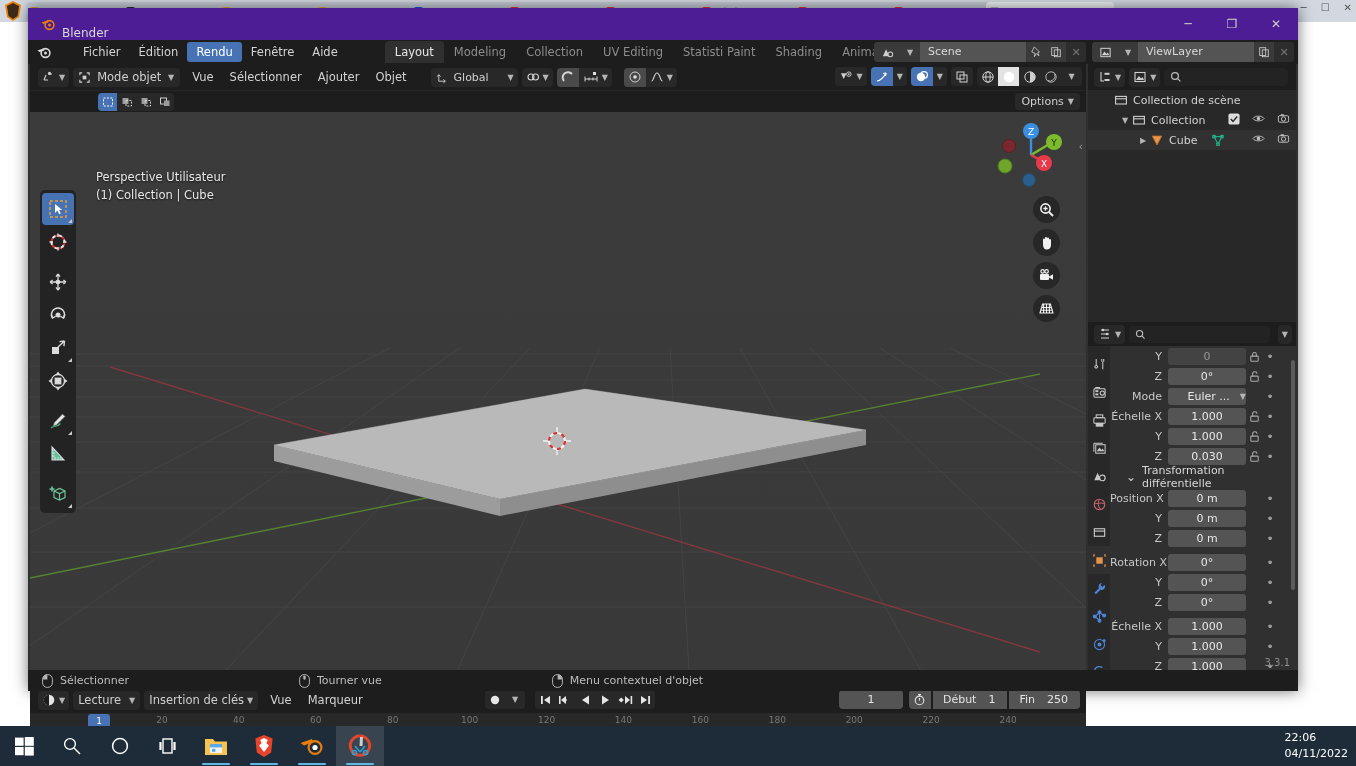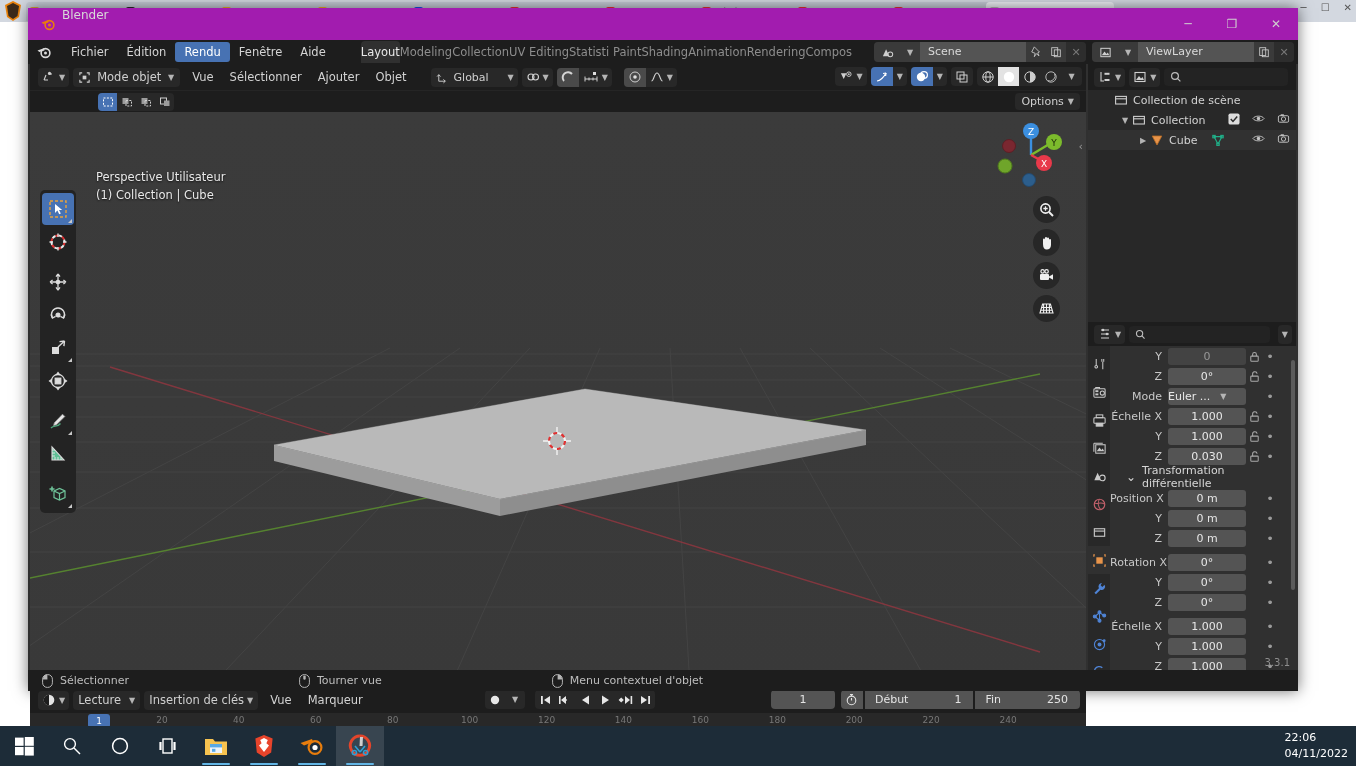--- a/index.html
+++ b/index.html
@@ -32,32 +32,32 @@
   
   #taskbar{position:absolute;left:0;bottom:0;width:1356px;height:40px;background:#1d2c38;display:flex;align-items:center;}
   .tb-item{width:48px;height:40px;display:flex;align-items:center;justify-content:center;position:relative;cursor:pointer;}
   .tb-item.active{background:rgba(255,255,255,.12);}
   .tb-underline{position:absolute;bottom:1px;left:10px;width:28px;height:2px;background:#62b5e5;border-radius:1px;}
   #clock{position:absolute;right:8px;top:4px;font-size:11px;line-height:16px;color:#fff;cursor:pointer;}
 
   
   #blender{position:absolute;left:28px;top:8px;width:1270px;height:683px;background:#1d1d1d;
      box-shadow:0 0 14px rgba(0,0,0,.55);}
-  #bl-titlebar{height:32px;background:#a21caf;display:flex;align-items:flex-start;position:relative;}
+  #bl-titlebar{height:32px;background:#4c1d95;display:flex;align-items:flex-end;position:relative;}
   #bl-title-text{margin-left:34px;font-size:12px;color:#d8d8d8;}
   #bl-titleicon{position:absolute;left:12px;top:8px;width:16px;height:16px;}
   .win-btn{width:44px;height:32px;display:flex;align-items:center;justify-content:center;color:#cfcfcf;font-size:12px;cursor:pointer;}
   #win-controls{position:absolute;right:0;top:0;display:flex;}
 
   
-  #bl-menubar{height:24px;background:#1d1d1d;display:flex;align-items:center;padding-left:8px;gap:4px;position:relative;}
+  #bl-menubar{height:24px;background:#1d1d1d;display:flex;align-items:center;padding-left:8px;gap:16px;position:relative;}
   .bl-menu{padding:3px 9px;font-size:11.5px;color:#d4d4d4;border-radius:3px;cursor:pointer;}
   .bl-menu.sel{background:#4772b3;color:#fff;}
   #ws-tabs{display:flex;align-items:center;margin-left:22px;gap:0;}
-  .ws-tab{padding:4px 0;font-size:11.5px;color:#8d8d8d;cursor:pointer;border-radius:4px 4px 0 0;}
+  .ws-tab{padding:4px 10px;font-size:11.5px;color:#8d8d8d;cursor:pointer;border-radius:4px 4px 0 0;}
   .ws-tab.active{background:#303030;color:#e8e8e8;}
   #scene-block{position:absolute;right:4px;top:2px;display:flex;align-items:center;gap:6px;}
   .idblock{display:flex;align-items:center;height:20px;background:#282828;border-radius:4px;overflow:hidden;}
   .idb-icon{width:26px;height:20px;display:flex;align-items:center;justify-content:center;background:#3a3a3a;}
   .idb-name{padding:0 12px 0 8px;min-width:86px;font-size:11px;color:#dadada;background:#545454;height:20px;line-height:20px;}
   .idb-btn{width:20px;height:20px;display:flex;align-items:center;justify-content:center;background:#3a3a3a;color:#c8c8c8;cursor:pointer;}
   .idb-btn.dim{color:#777;background:#2d2d2d;}
 
   
   #bl-main{position:relative;height:606px;background:#303030;}
@@ -97,21 +97,21 @@
   #vp-collapse{position:absolute;right:3px;top:28px;color:#9a9a9a;font-size:11px;z-index:7;cursor:pointer;}
 
   
   #timeline{position:absolute;left:2px;top:623px;width:1056px;height:60px;background:#1d1d1d;}
   #tl-header{height:26px;display:flex;align-items:center;padding-left:8px;gap:4px;position:relative;}
   #tl-center{position:absolute;left:455px;top:3px;display:flex;align-items:center;gap:10px;}
   .tl-playbtn{width:20px;height:19px;display:flex;align-items:center;justify-content:center;background:#282828;cursor:pointer;color:#dcdcdc;}
   #tl-right{position:absolute;right:6px;top:3px;display:flex;align-items:center;gap:6px;}
   .numfield{height:19px;background:#545454;border-radius:4px;display:flex;align-items:center;justify-content:center;
      font-size:11px;color:#e4e4e4;min-width:64px;cursor:pointer;}
-  .rangefield{height:19px;background:#545454;border-radius:4px;display:flex;align-items:center;font-size:11px;color:#e4e4e4;cursor:pointer;gap:34px;}
+  .rangefield{height:19px;background:#545454;border-radius:4px;display:flex;align-items:center;font-size:11px;color:#e4e4e4;cursor:pointer;}
   .rangefield span.lbl{padding:0 6px 0 10px;}
   .rangefield span.val{padding:0 12px 0 6px;}
   #tl-track{position:absolute;left:0;top:26px;width:1056px;height:34px;background:#282828;}
   #tl-ticks{position:absolute;left:0;top:0;width:100%;height:16px;}
   .tl-tick{position:absolute;top:2px;font-size:9px;color:#777;transform:translateX(-50%);}
   #tl-playhead{position:absolute;left:58px;top:1px;width:22px;height:14px;background:#4772b3;border-radius:3px;
      display:flex;align-items:center;justify-content:center;font-size:9px;color:#fff;}
   #tl-scrollbar{position:absolute;left:40px;bottom:3px;width:1010px;height:5px;background:#555;border-radius:3px;}
 
   
@@ -982,21 +982,21 @@
               <div class="plock">
                 <svg width="13" height="13" viewBox="0 0 14 14" fill="none" stroke="#a9a9a9" stroke-width="1.1">
                   <rect x="3" y="6.6" width="8" height="5.4" rx="0.8"></rect>
                   <path d="M5 6.6 V4.6 a2.4 2.4 0 0 1 4.8 -0.6"></path>
                 </svg>
               </div>
               <div class="pdot">•</div>
             </div>
             <div class="prow">
               <div class="plabel">Mode</div>
-              <div class="pfield" style="justify-content: flex-start;">
+              <div class="pfield" style="justify-content: flex-end;">
                 <span>Euler ...</span>
                 <span class="caret" style="margin-left:10px">▼</span>
               </div>
               <div class="plock"></div>
               <div class="pdot">•</div>
             </div>
             <div class="prow">
               <div class="plabel">Échelle X</div>
               <div class="pfield">1.000</div>
               <div class="plock">

